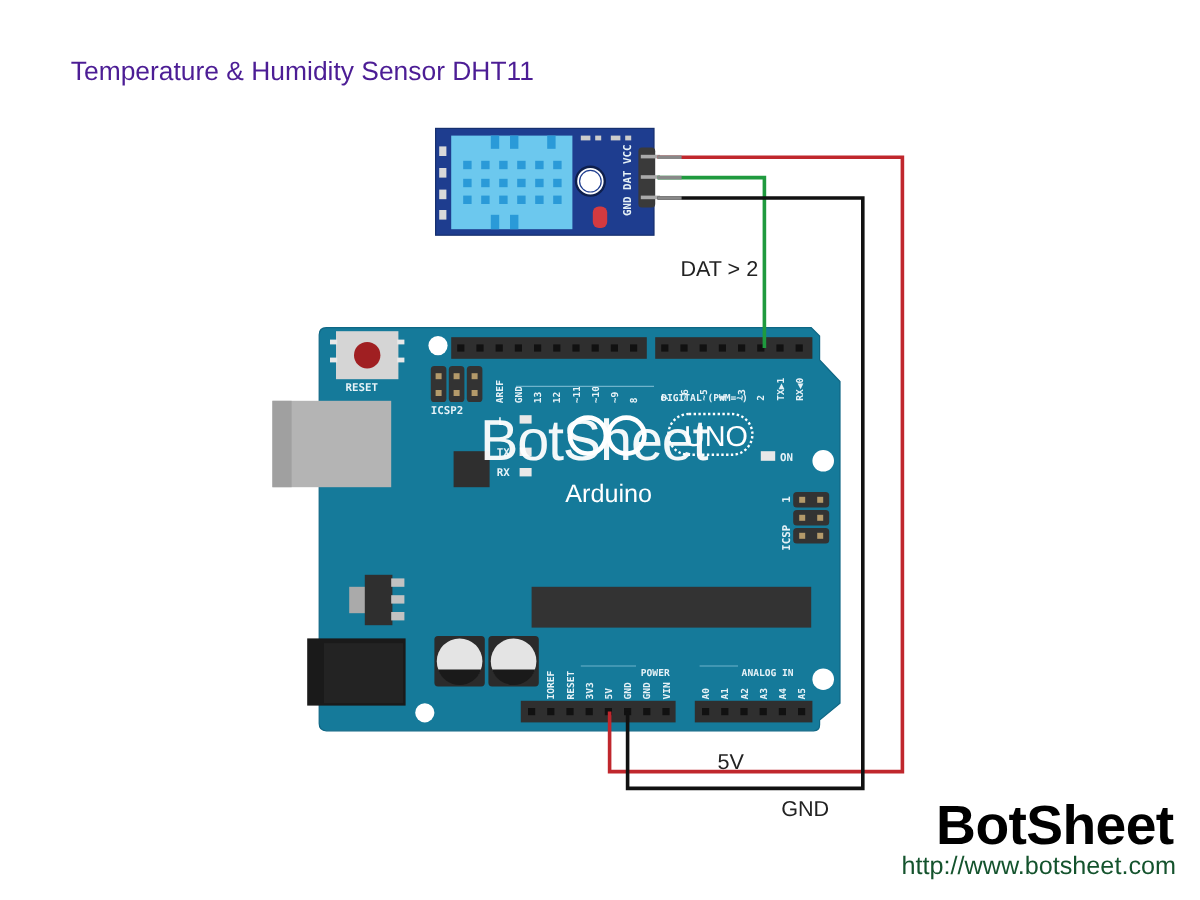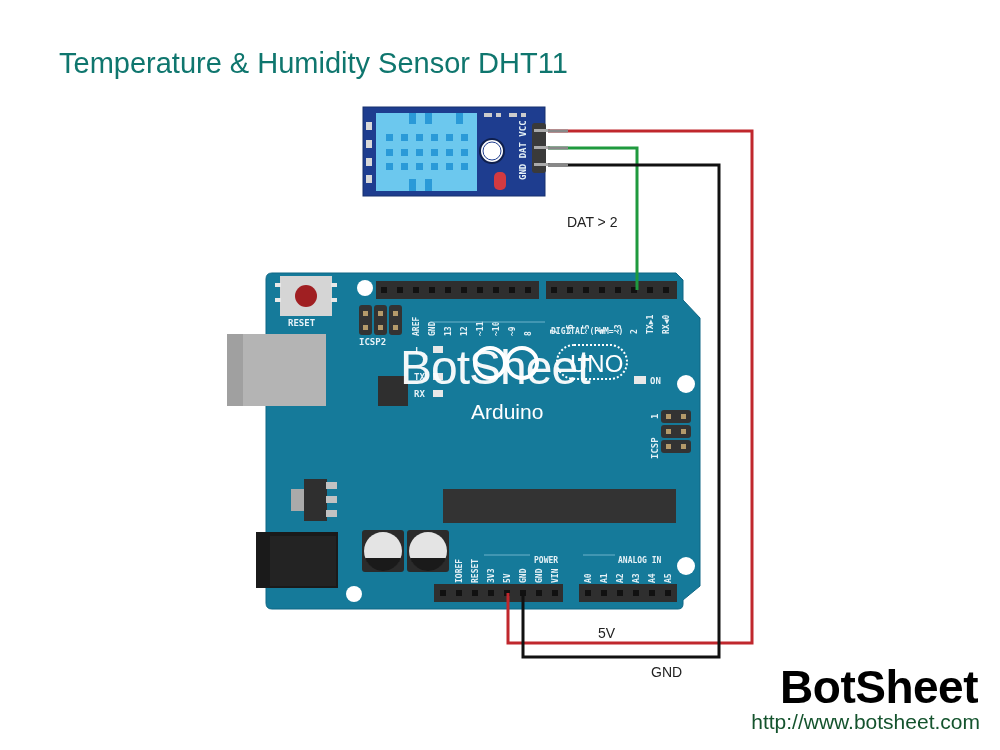--- a/index.html
+++ b/index.html
@@ -1,19 +1,19 @@
 <!DOCTYPE html>
 <html><head>
   <meta charset="utf-8">
   <style>
     html, body { margin:0; padding:0; background:#ffffff; }
     body { width:1000px; height:750px; position:relative; overflow:hidden; font-family:"Liberation Sans", sans-serif; }
-    .title { position:absolute; left:59px; top:47px; font-size:29px; color:#0f766e; font-family:"Liberation Sans", sans-serif; letter-spacing:0px; }
+    .title { position:absolute; left:59px; top:47px; font-size:22px; color:#4c1d95; font-family:"Liberation Sans", sans-serif; letter-spacing:0px; }
     svg.diagram { position:absolute; left:0; top:0; }
-    .lbl { position:absolute; font-size:14px; color:#222; font-family:"Liberation Sans", sans-serif; }
+    .lbl { position:absolute; font-size:18px; color:#222; font-family:"Liberation Sans", sans-serif; }
     .brand { position:absolute; right:22px; top:660px; font-size:46px; font-weight:bold; color:#000; font-family:"Liberation Sans", sans-serif; letter-spacing:-0.5px; }
     .url { position:absolute; right:20px; top:710px; font-size:21px; color:#14532d; font-family:"Liberation Sans", sans-serif; }
     .wm-big { position:absolute; left:400px; top:340px; font-size:48px; color:#ffffff; font-family:"Liberation Sans", sans-serif; letter-spacing:-1px; opacity:0.95; }
     .wm-arduino { position:absolute; left:471px; top:400px; font-size:21px; color:#ffffff; font-family:"Liberation Sans", sans-serif; }
     .pinlbl { font-family:"DejaVu Sans Mono", monospace; font-size:8px; font-weight:bold; fill:#e6f2f7; }
     .pinlbl-h { font-family:"DejaVu Sans Mono", monospace; font-size:9px; font-weight:bold; fill:#e6f2f7; }
   </style>
 </head>
 <body>
 

